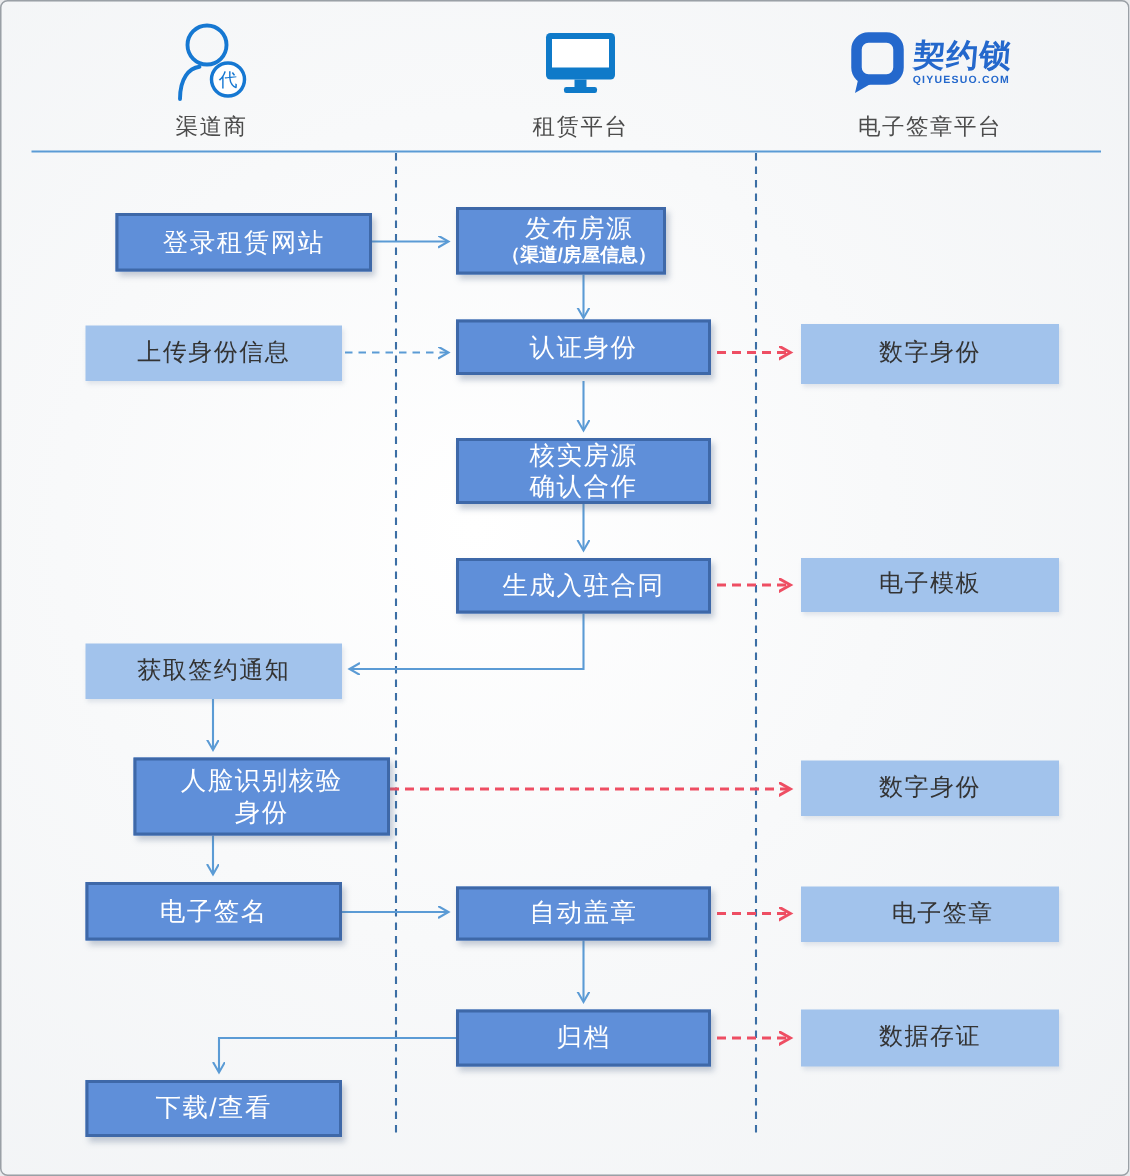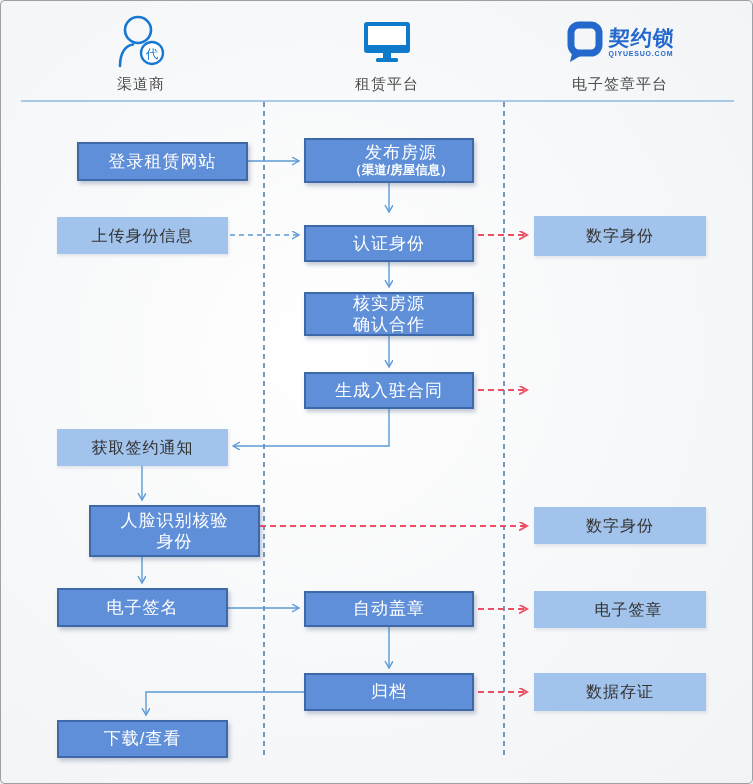--- a/index.html
+++ b/index.html
@@ -126,44 +126,47 @@
     <span>人脸识别核验</span>
     <span>身份</span>
   </div>
   <div class="node" style="left:56px;top:587px;width:171px;height:39px;">
     <span>电子签名</span>
   </div>
   <div class="node" style="left:56px;top:719px;width:171px;height:38px;">
     <span>下载/查看</span>
   </div>
 
-  <div class="node" style="left:303px;top:137px;width:170px;height:45px;padding-left:24px;">
+  <div class="node" style="left:303px;top:137px;width:140px;height:45px;padding-left:24px;">
     <span>发布房源</span>
     <span class="sub">（渠道/房屋信息）</span>
   </div>
-  <div class="node" style="left:303px;top:224px;width:170px;height:37px;">
+  <div class="node" style="left:303px;top:212px;width:170px;height:37px;">
     <span>认证身份</span>
   </div>
   <div class="node" style="left:303px;top:291px;width:170px;height:44px;">
     <span>核实房源</span>
     <span>确认合作</span>
   </div>
   <div class="node" style="left:303px;top:371px;width:170px;height:37px;">
     <span>生成入驻合同</span>
   </div>
   <div class="node" style="left:303px;top:590px;width:170px;height:36px;">
     <span>自动盖章</span>
   </div>
   <div class="node" style="left:303px;top:672px;width:170px;height:38px;">
     <span>归档</span>
   </div>
 
   <div class="node light" style="left:533px;top:215px;width:172px;height:40px;">
     <span>数字身份</span>
   </div>
+  <div class="node light" style="left:533px;top:371px;width:172px;height:36px;">
+    <span>电子模板</span>
+  </div>
   <div class="node light" style="left:533px;top:506px;width:172px;height:37px;">
     <span>数字身份</span>
   </div>
   <div class="node light" style="left:533px;top:590px;width:172px;height:37px;padding-left:17px;">
     <span>电子签章</span>
   </div>
   <div class="node light" style="left:533px;top:672px;width:172px;height:38px;">
     <span>数据存证</span>
   </div>
 

